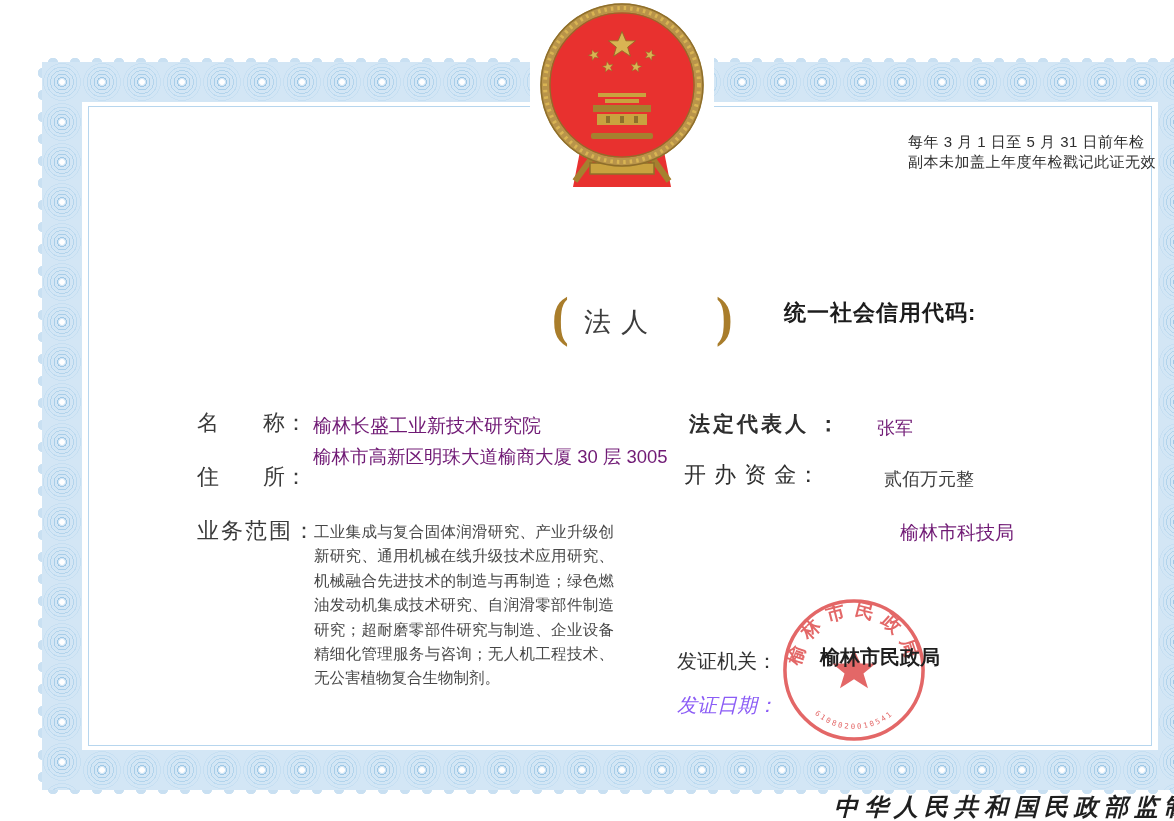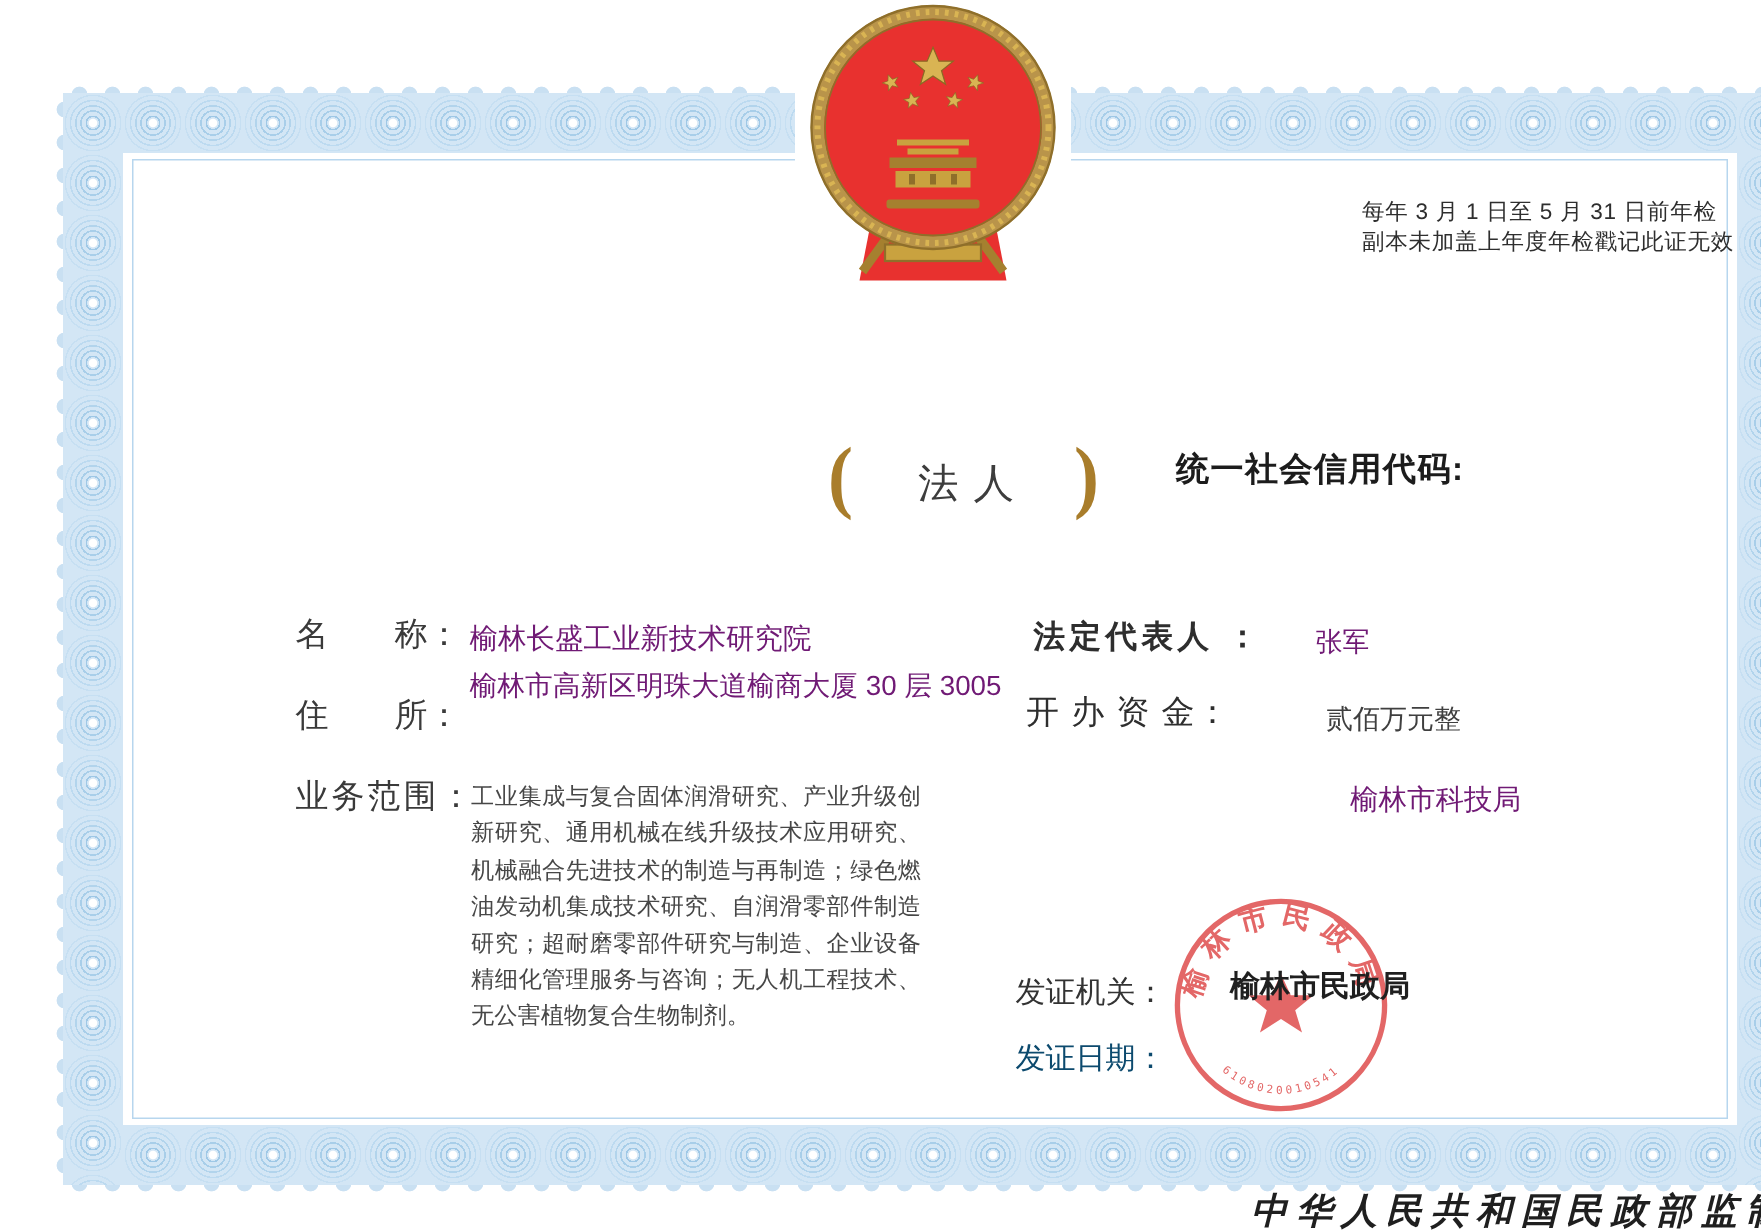--- a/index.html
+++ b/index.html
@@ -58,21 +58,21 @@
     white-space:nowrap;
   }
   
   .subtitle{position:absolute; left:0; top:288px; right:0; height:70px; z-index:4;}
   .paren{
     position:absolute; top:0px; font-size:50px; color:#a97d2b;
     font-family:"Liberation Serif", serif; transform:scaleY(1.08); font-weight:bold;
   }
   .paren-open{left:520px;}
   .paren-close{left:684px;}
-  .entity-type{position:absolute; left:580px; top:16px; font-size:27px; letter-spacing:10px; color:#3d3d3d;}
+  .entity-type{position:absolute; left:552px; top:16px; font-size:27px; letter-spacing:10px; color:#3d3d3d;}
   .credit-label{position:absolute; left:752px; top:10px; font-size:22px; font-weight:bold; color:#1c1c1c; letter-spacing:1px;}
   .credit-code{
     position:absolute; left:962px; top:0px; font-size:18px; color:#232323;
     font-family:"Liberation Mono", "DejaVu Sans Mono", monospace; letter-spacing:0px;
   }
   
   .lbl{position:absolute; color:#3a3a3a; white-space:pre; z-index:4;}
   .val{position:absolute; color:#701a75; white-space:pre; z-index:4;}
   .lbl-name{left:165px; top:408px; font-size:22px;}
   .val-name{left:281px; top:413px; font-size:19px;}
@@ -85,21 +85,21 @@
   }
   .lbl-legal{left:657px; top:410px; font-size:21px; letter-spacing:3px; color:#2e2e2e; font-weight:bold;}
   .val-legal{left:845px; top:416px; font-size:18px;}
   .lbl-capital{left:652px; top:460px; font-size:22px; letter-spacing:1px; color:#2e2e2e;}
   .val-capital{left:852px; top:467px; font-size:18px; color:#3f3f3f;}
   .lbl-super{left:652px; top:514px; font-size:21.5px; letter-spacing:3px; color:#2e2e2e;}
   .val-super{left:868px; top:520px; font-size:19px;}
   
   .lbl-authority{left:645px; top:648px; font-size:20px; color:#333;}
   .val-authority{left:788px; top:644px; font-size:20px; font-weight:bold; color:#1f1f1f; z-index:6;}
-  .lbl-date{left:645px; top:692px; font-size:20px; color:#0c4a6e;}
+  .lbl-date{left:645px; top:692px; font-size:20px; color:#8b5cf6;font-style:italic;}
   .date-parts{position:absolute; left:756px; top:688px; z-index:6; color:#3a3a3a; white-space:nowrap;}
   .date-parts span{display:inline-block; font-size:20px;}
   .d-year{font-size:22px; letter-spacing:3px;}
   .d-year-u{margin-left:16px;}
   .d-month{margin-left:30px;}
   .d-month-u{margin-left:26px;}
   .d-day{margin-left:6px; transform:translateY(-13px); font-size:21px; letter-spacing:1px;}
   .d-day-u{margin-left:10px;}
   
   .seal{

